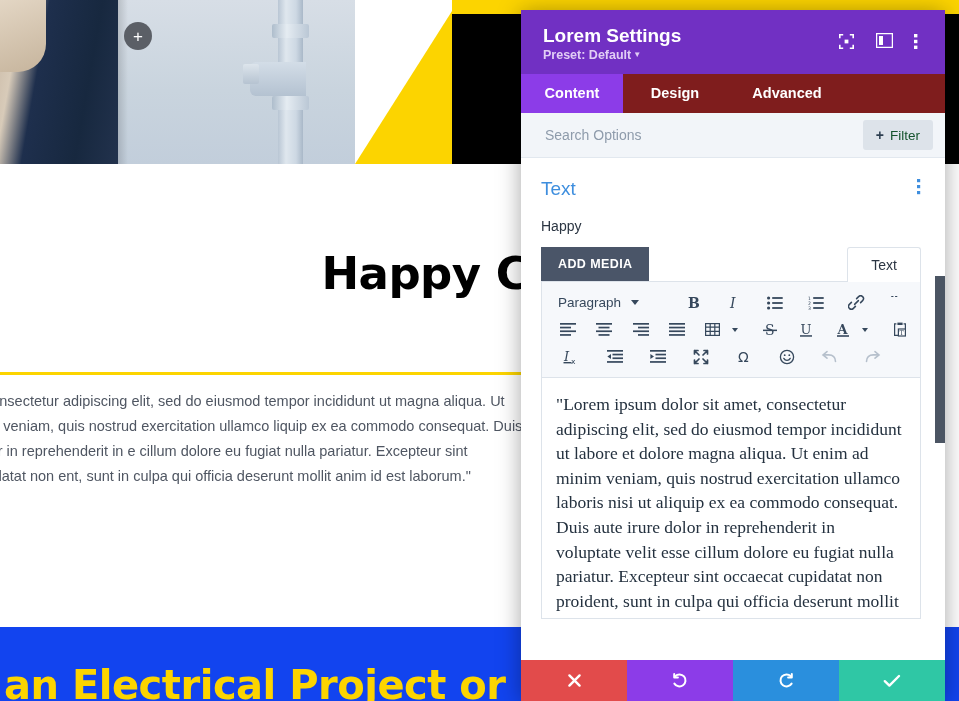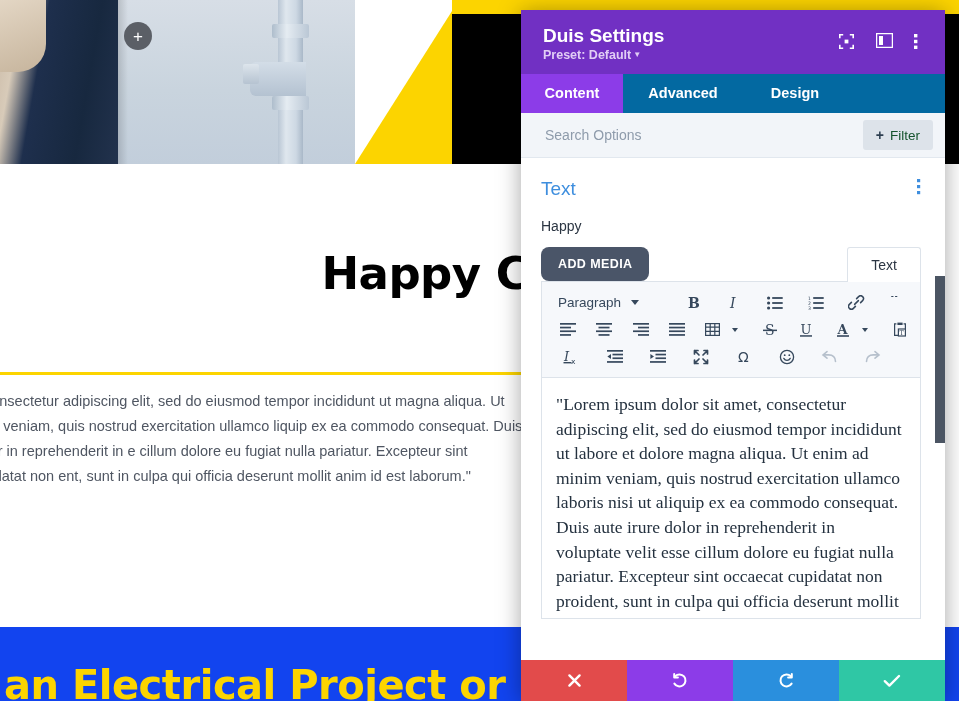--- a/index.html
+++ b/index.html
@@ -135,21 +135,21 @@
   }
   .modal-preset .caret { font-size:8px; vertical-align:2px; margin-left:2px; }
   .header-icons {
     position:absolute; right:14px; top:23px;
     display:flex; align-items:center; gap:21px;
   }
   .hicon { width:17px; height:17px; position:relative; cursor:pointer; }
   .hicon svg { display:block; }
 
   .tab-bar {
-    display:flex; background:#0369a1; flex:none;
+    display:flex; background:#7f1d1d; flex:none;
   }
   .tab {
     padding:11px 0 12px 0; color:#ffffff;
     font-size:14.5px; font-weight:bold; text-align:center;
     cursor:pointer; user-select:none;
   }
   .tab.t-content { width:102px; background:#8c3ce8; }
   .tab.t-design  { width:104px; }
   .tab.t-advanced{ width:120px; }
 
@@ -189,21 +189,21 @@
     font-size:14px; color:#2b3542; margin-bottom:12px;
   }
 
   .editor-toprow {
     display:flex; align-items:flex-end; justify-content:space-between;
     position:relative;
   }
   .add-media {
     background:#4a5568; color:#ffffff; border:none;
     font-size:12.5px; font-weight:bold; letter-spacing:.4px;
-    padding:10px 17px; border-radius:8px; cursor:pointer;
+    padding:10px 17px; border-radius:0; cursor:pointer;
     font-family:"Liberation Sans", sans-serif;
   }
   .vt-tabs { display:flex; align-items:flex-end; }
   .vt-tab {
     padding:9px 23px; font-size:14px; color:#2b3542;
     border:1px solid #dde3ea; border-bottom:none; cursor:pointer;
     background:#f6f8fb; position:relative; top:1px;
     border-radius:3px 3px 0 0;
   }
   .vt-tab.active { background:#ffffff; }
@@ -288,21 +288,21 @@
   </div>
 
   <div class="cta-section"></div>
   <div class="cta-heading">t an Electrical Project or</div>
   <div class="cta-button">Get a Free Quote</div>
 </div>
 
 <div id="divi-modal">
 
   <div class="modal-header">
-    <div class="modal-title">Duis Settings</div>
+    <div class="modal-title">Lorem Settings</div>
     <div class="modal-preset">
       <span>Preset: Default</span><span class="caret">▼</span>
     </div>
 
     <div class="header-icons">
       <div class="hicon">
         <svg width="17" height="17" viewBox="0 0 17 17" fill="none" stroke="#fff" stroke-width="1.6">
           <path d="M1.8 5.2V1.8h3.4M11.8 1.8h3.4v3.4M15.2 11.8v3.4h-3.4M5.2 15.2H1.8v-3.4"></path>
           <rect x="6.6" y="6.6" width="3.8" height="3.8" fill="#fff" stroke="none"></rect>
         </svg>
@@ -318,22 +318,22 @@
           <rect x="0" y="1" width="3.4" height="3.4" fill="#fff"></rect>
           <rect x="0" y="6.8" width="3.4" height="3.4" fill="#fff"></rect>
           <rect x="0" y="12.6" width="3.4" height="3.4" fill="#fff"></rect>
         </svg>
       </div>
     </div>
   </div>
 
   <div class="tab-bar">
     <div class="tab t-content">Content</div>
+    <div class="tab t-design">Design</div>
     <div class="tab t-advanced">Advanced</div>
-    <div class="tab t-design">Design</div>
   </div>
 
   <div class="search-bar">
     <input class="search-input" type="text" placeholder="Search Options" style="">
     <button class="filter-btn">
       <span class="plus">+</span>
       <span class="lbl">Filter</span>
     </button>
   </div>
 

